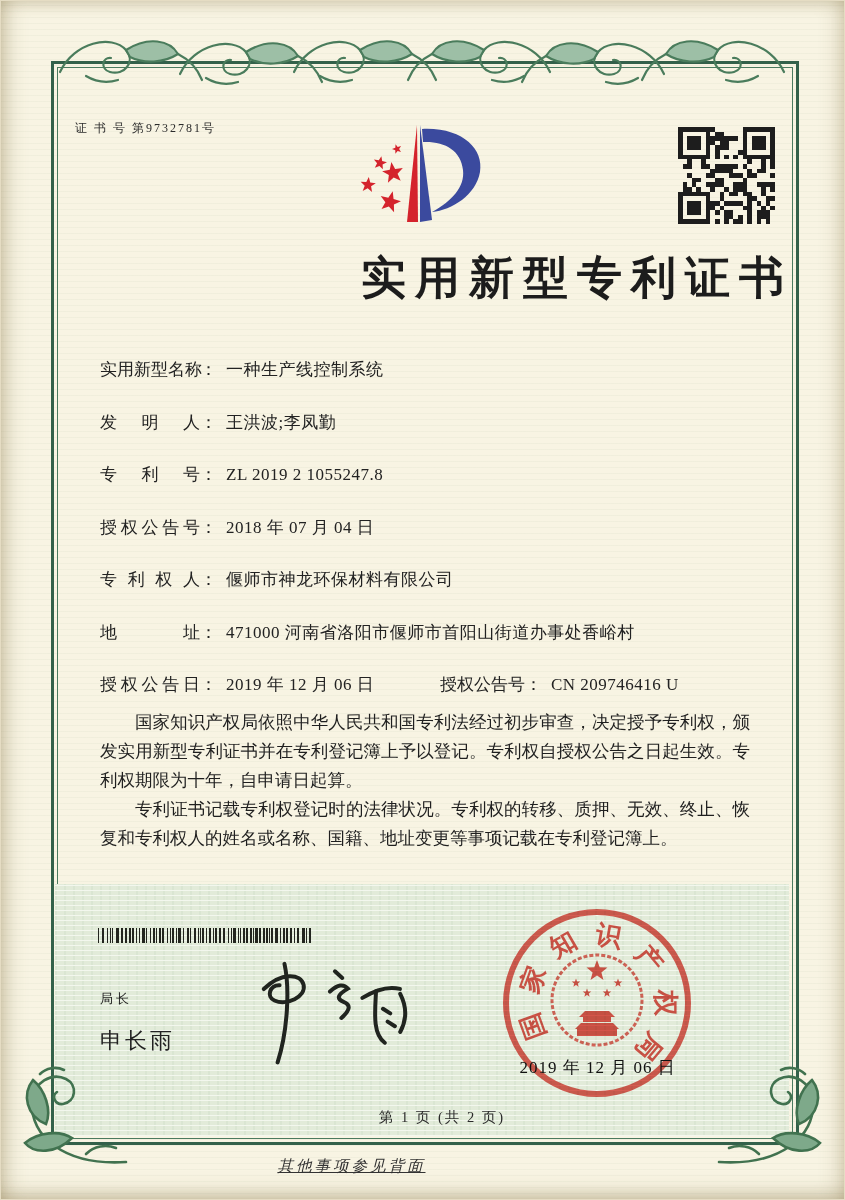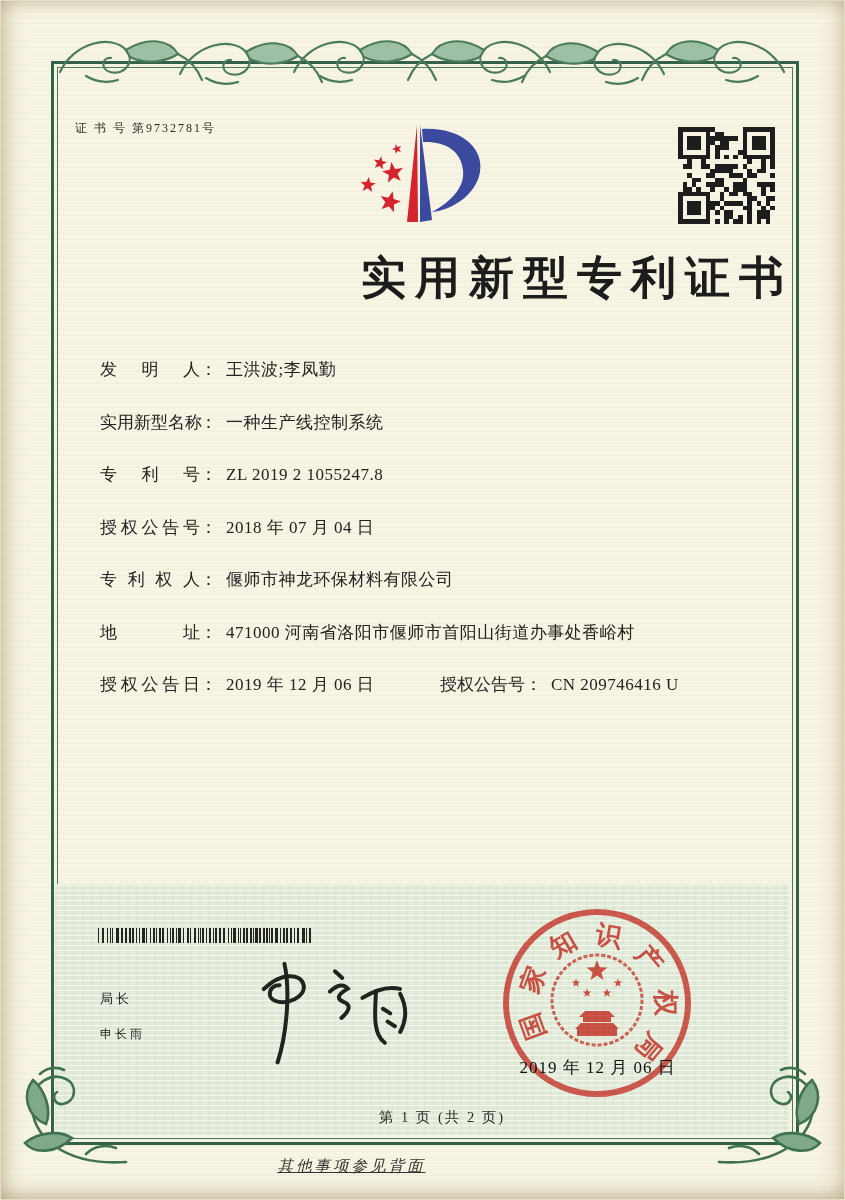--- a/index.html
+++ b/index.html
@@ -29,21 +29,21 @@
   .frow{position:relative;height:52.5px;white-space:nowrap;}
   .flabel{display:inline-block;width:100px;text-align:justify;text-align-last:justify;vertical-align:top;}
   .fcolon{display:inline-block;}
   .fvalue{display:inline-block;margin-left:9px;letter-spacing:.5px;}
   .grant2{position:absolute;left:340px;top:0;}
   .paras{position:absolute;left:100px;top:708px;width:650px;font-size:17.5px;line-height:29px;
     text-align:justify;color:#1f1f1f;}
   .paras p{margin:0;text-indent:2em;}
   .barcode{position:absolute;left:98px;top:928px;width:218px;height:15px;}
   .sig-title{position:absolute;left:100px;top:990px;font-size:13px;letter-spacing:3px;font-family:"Liberation Sans",sans-serif;}
-  .sig-name{position:absolute;left:100px;top:1026px;font-size:12px;letter-spacing:3px;font-family:"Liberation Sans",sans-serif;}
+  .sig-name{position:absolute;left:100px;top:1026px;font-size:22px;letter-spacing:3px;font-family:"Liberation Sans",sans-serif;}
   .signature{position:absolute;left:225px;top:952px;}
   .seal{position:absolute;left:497px;top:903px;mix-blend-mode:multiply;opacity:.93;}
   .seal-date{position:absolute;left:505px;top:1056px;width:185px;text-align:center;
     font-size:17px;letter-spacing:1px;color:#111;}
   .pagefoot{position:absolute;left:51px;top:1108px;width:742px;text-align:center;
     font-size:14.5px;letter-spacing:2px;color:#2a2a2a;padding-left:20px;}
   .backnote{position:absolute;left:0;top:1156px;width:703px;text-align:center;
     font-size:15.5px;font-style:italic;letter-spacing:3px;color:#333;text-decoration:underline;}
   .ornament{color:#4a7c5c;}
   svg{display:block;}
@@ -337,24 +337,24 @@
       <rect x="13" y="20" width="1" height="1" fill="#1d1d1d"></rect>
       <rect x="15" y="20" width="1" height="1" fill="#1d1d1d"></rect>
       <rect x="17" y="20" width="1" height="1" fill="#1d1d1d"></rect>
       <rect x="19" y="20" width="1" height="1" fill="#1d1d1d"></rect>
     </svg>
 
   <div class="title">实用新型专利证书</div>
 
   <div class="fields">
     <div class="frow">
+      <span class="flabel">实用新型名称</span><span class="fcolon">：</span><span class="fvalue">一种生产线控制系统</span>
+    </div>
+    <div class="frow">
       <span class="flabel">发明人</span><span class="fcolon">：</span><span class="fvalue">王洪波;李凤勤</span>
-    </div>
-    <div class="frow">
-      <span class="flabel">实用新型名称</span><span class="fcolon">：</span><span class="fvalue">一种生产线控制系统</span>
     </div>
     <div class="frow">
       <span class="flabel">专利号</span><span class="fcolon">：</span><span class="fvalue">ZL 2019 2 1055247.8</span>
     </div>
     <div class="frow">
       <span class="flabel">授权公告号</span><span class="fcolon">：</span><span class="fvalue">2018 年 07 月 04 日</span>
     </div>
     <div class="frow">
       <span class="flabel">专利权人</span><span class="fcolon">：</span><span class="fvalue">偃师市神龙环保材料有限公司</span>
     </div>
@@ -362,20 +362,24 @@
       <span class="flabel">地址</span><span class="fcolon">：</span><span class="fvalue">471000 河南省洛阳市偃师市首阳山街道办事处香峪村</span>
     </div>
     <div class="frow">
       <span class="flabel">授权公告日</span><span class="fcolon">：</span><span class="fvalue">2019 年 12 月 06 日</span>
       <span class="grant2">
         <span>授权公告号</span><span class="fcolon">：</span><span class="fvalue">CN 209746416 U</span>
       </span>
     </div>
   </div>
 
+  <div class="paras">
+    <p>国家知识产权局依照中华人民共和国专利法经过初步审查，决定授予专利权，颁发实用新型专利证书并在专利登记簿上予以登记。专利权自授权公告之日起生效。专利权期限为十年，自申请日起算。</p>
+    <p>专利证书记载专利权登记时的法律状况。专利权的转移、质押、无效、终止、恢复和专利权人的姓名或名称、国籍、地址变更等事项记载在专利登记簿上。</p>
+  </div>
 
   <svg id="barcode" class="barcode" width="218" height="15" viewBox="0 0 218 15" shape-rendering="crispEdges">
       <rect x="0" y="0" width="1" height="15" fill="#23251f"></rect>
       <rect x="4" y="0" width="2" height="15" fill="#23251f"></rect>
       <rect x="9" y="0" width="1" height="15" fill="#23251f"></rect>
       <rect x="12" y="0" width="1" height="15" fill="#23251f"></rect>
       <rect x="14" y="0" width="1" height="15" fill="#23251f"></rect>
       <rect x="18" y="0" width="3" height="15" fill="#23251f"></rect>
       <rect x="23" y="0" width="2" height="15" fill="#23251f"></rect>
       <rect x="27" y="0" width="2" height="15" fill="#23251f"></rect>

